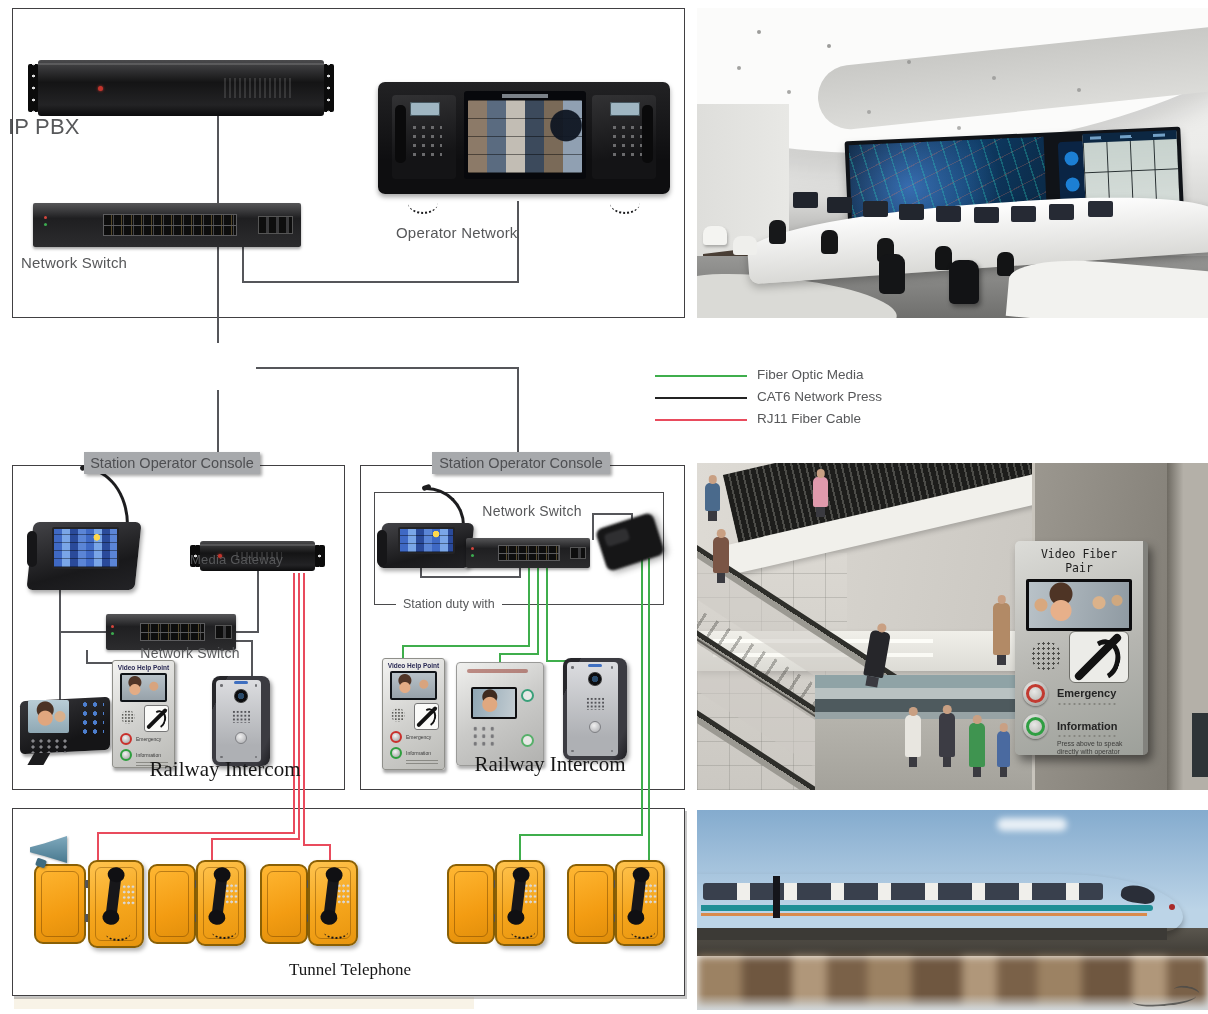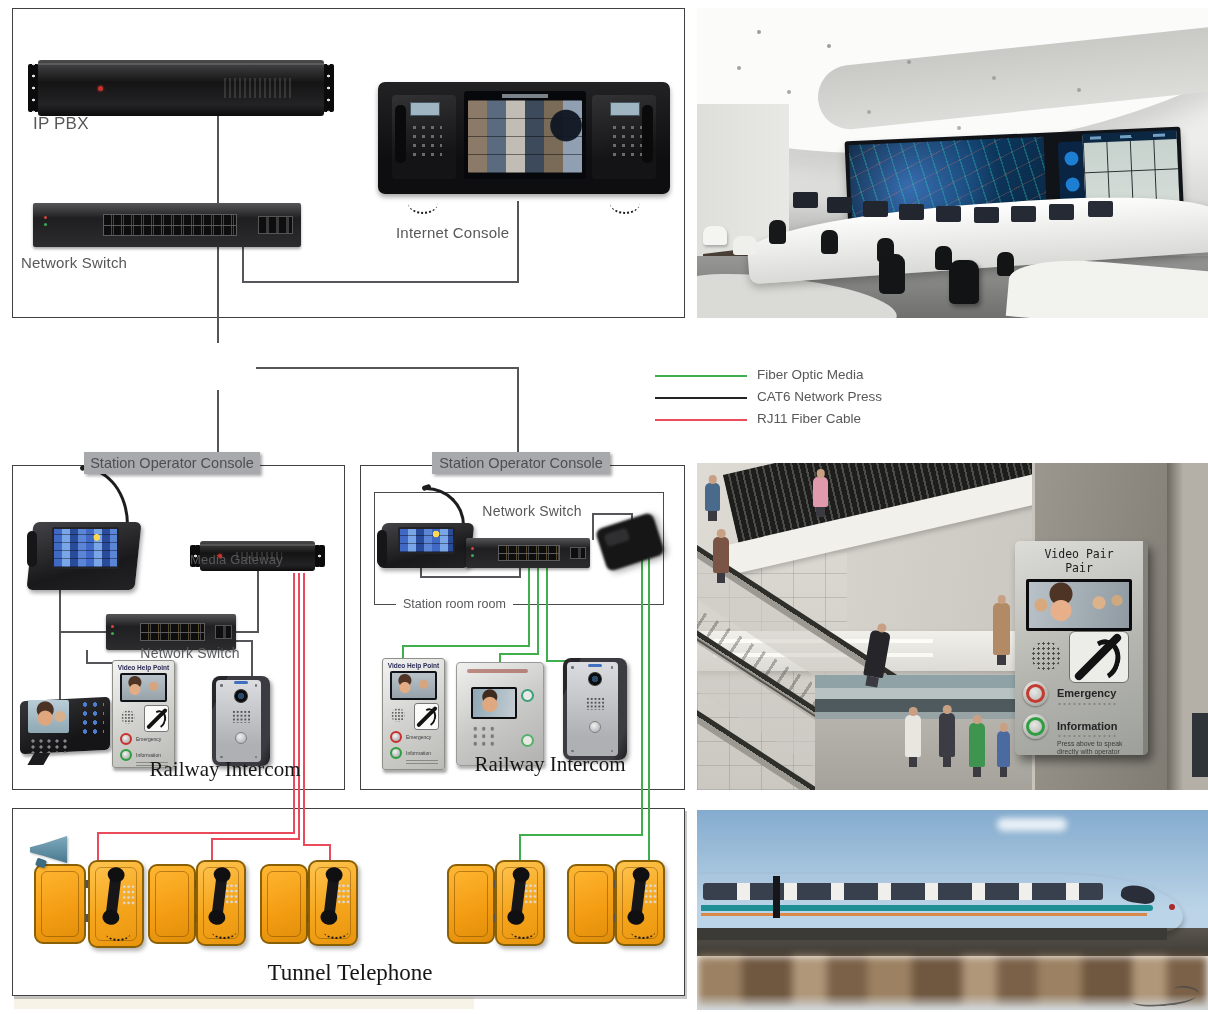--- a/index.html
+++ b/index.html
@@ -341,21 +341,21 @@
   <div class="wire h c-cat6" style="left:256px;top:367px;width:262px"></div>
   <div class="wire v c-cat6" style="left:517px;top:367px;height:87px"></div>
 
   <div class="rackunit" style="left:28px;top:60px;width:306px;height:56px">
     <div class="ear l"></div>
     <div class="ear r"></div>
     <div class="body"></div>
     <span class="led" style="left:70px;top:26px"></span>
     <div class="vents" style="right:40px;top:18px;width:70px;height:20px"></div>
   </div>
-  <div class="dlabel" style="left:33px;top:114px;font-size:17px">IP PBX</div>
+  <div class="dlabel" style="left:8px;top:114px;font-size:22px">IP PBX</div>
 
   <div class="switch" style="left:33px;top:203px;width:268px;height:44px">
     <span class="led"></span>
     <div class="ports"></div>
     <div class="uplink"></div>
   </div>
   <div class="dlabel" style="left:21px;top:254px;font-size:15px">Network Switch</div>
 
   <div class="oc" style="left:378px;top:82px;width:292px;height:112px">
     <div class="phone l">
@@ -367,21 +367,21 @@
         <div class="grid"></div>
       </div>
     <div class="phone r">
       <div class="ps"></div>
       <div class="keys"></div>
       <div class="hs"></div>
     </div>
     <div class="cord l"></div>
     <div class="cord r"></div>
   </div>
-  <div class="dlabel" style="left:396px;top:224px;font-size:15px">Internet Console</div>
+  <div class="dlabel" style="left:396px;top:224px;font-size:15px">Operator Network</div>
 
   <div class="photo" style="left:697px;top:8px;width:511px;height:310px">
     <div class="p1-bg"></div>
     <div class="p1-ceil"></div>
     <div class="p1-recess"></div>
     <div class="p1-lights"></div>
     <div class="p1-wallL"></div>
     <div class="p1-door"></div>
     <div class="p1-floor"></div>
     <div class="p1-walkway"></div>
@@ -491,21 +491,21 @@
     <span class="scrw" style="right:13px;top:8px"></span>
     <span class="scrw" style="left:8px;bottom:8px"></span>
     <span class="scrw" style="right:13px;bottom:8px"></span>
   </div>
 
   <div class="serif-label" style="left:115px;top:757px;width:220px;font-size:21px">Railway Intercom</div>
 
   <div class="dbox" style="left:360px;top:465px;width:325px;height:325px"></div>
   <div class="barlabel" style="left:432px;top:452px;width:178px">Station Operator Console</div>
   <div class="innerbox" style="left:374px;top:492px;width:290px;height:113px"></div>
-  <div class="roomlabel" style="left:396px;top:597px">Station room room</div>
+  <div class="roomlabel" style="left:396px;top:597px">Station duty with</div>
 
   <div class="wire v c-cat6" style="left:420px;top:566px;height:12px"></div>
   <div class="wire h c-cat6" style="left:420px;top:576px;width:100px"></div>
   <div class="wire v c-cat6" style="left:519px;top:566px;height:12px"></div>
   <div class="wire v c-cat6" style="left:592px;top:513px;height:27px"></div>
   <div class="wire h c-cat6" style="left:592px;top:513px;width:40px"></div>
   <div class="wire v c-cat6" style="left:631px;top:513px;height:15px"></div>
 
   <div class="wire v c-fiber" style="left:528px;top:568px;height:78px"></div>
   <div class="wire h c-fiber" style="left:402px;top:645px;width:128px"></div>
@@ -599,21 +599,21 @@
       <div class="person" style="left:242px;top:250px;width:16px;height:44px;background:#3c3c44"></div>
       <div class="person" style="left:272px;top:260px;width:16px;height:44px;background:#3f9450"></div>
       <div class="person" style="left:300px;top:268px;width:13px;height:36px;background:#4a6aa0"></div>
     </div>
     <div class="p2-pillar"></div>
     <div class="p2-rightwall"></div>
     <div class="p2-sign"></div>
 
     <div class="bhp">
       <div class="t">
-        <span>Video Pair</span><br>
+        <span>Video Fiber</span><br>
         <span>Pair</span>
       </div>
       <div class="scr">
           <div class="img"></div>
         </div>
       <div class="spk"></div>
       <div class="ear"></div>
       <div class="btn em"></div>
       <div class="bl em">Emergency</div>
       <div class="braille br1"></div>
@@ -662,21 +662,21 @@
     <div class="tp-cord"></div>
   </div>
 
   <div class="tp-door" style="left:567px;top:864px;width:48px;height:80px"></div>
   <div class="tp-body" style="left:615px;top:860px;width:50px;height:86px">
     <div class="tp-hs"></div>
     <div class="tp-pad"></div>
     <div class="tp-cord"></div>
   </div>
 
-  <div class="serif-label" style="left:235px;top:960px;width:230px;font-size:23px">Tunnel Telephone</div>
+  <div class="serif-label" style="left:235px;top:960px;width:230px;font-size:17px">Tunnel Telephone</div>
 
   <div class="photo" style="left:697px;top:810px;width:511px;height:200px">
     <div class="p3-sky"></div>
     <div class="p3-cloudlet"></div>
     <div class="p3-guideway"></div>
     <div class="train">
       <div class="windows"></div>
       <div class="stripe-t"></div>
       <div class="stripe-o"></div>
       <div class="doorline"></div>

